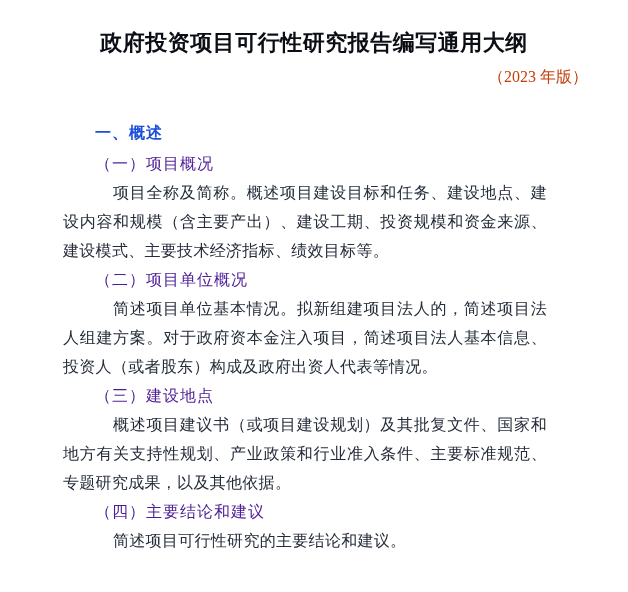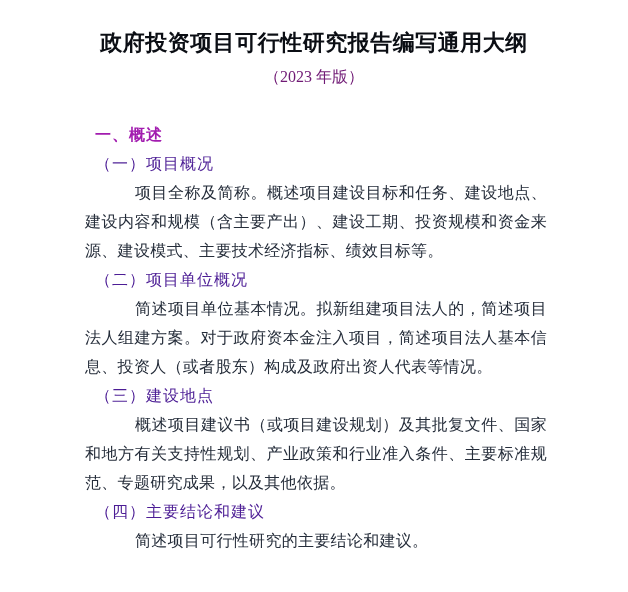--- a/index.html
+++ b/index.html
@@ -20,52 +20,51 @@
     text-align: center;
     font-family: Liberation Serif, serif;
     font-weight: bold;
     font-size: 22px;
     line-height: 30px;
     letter-spacing: 0.5px;
     color: #0b0e14;
   }
   .doc-subtitle {
     margin: 4px 40px 0 40px;
-    text-align: center;
+    text-align: right;
     font-size: 16px;
     line-height: 29px;
-    color: #701a75;
+    color: #c2410c;
   }
   .doc-body {
     margin: 29px 81px 0 63px;
     width: 484px;
   }
   .block {
     margin: 0;
     font-size: 16px;
     line-height: 29px;
     color: #252d3a;
   }
   .h1 {
-    font-family: Liberation Serif, serif;
+    font-family: Liberation Mono, monospace;
     font-weight: bold;
-    color: #a21caf;
+    color: #1d4ed8;
     text-indent: 32px;
     letter-spacing: 1px;
   }
   .h2 {
     text-indent: 32px;
     letter-spacing: 1px;
     color: #4c1d95;
   }
   .p {
     text-indent: 50px;
     text-align: justify;
     letter-spacing: 0.3px;
-    margin-left: 22px;
   }
 </style>
 </head>
 <body>
 
 <div class="page">
   <header>
     <div class="doc-title">政府投资项目可行性研究报告编写通用大纲</div>
     <div class="doc-subtitle">（2023 年版）</div>
   </header>

